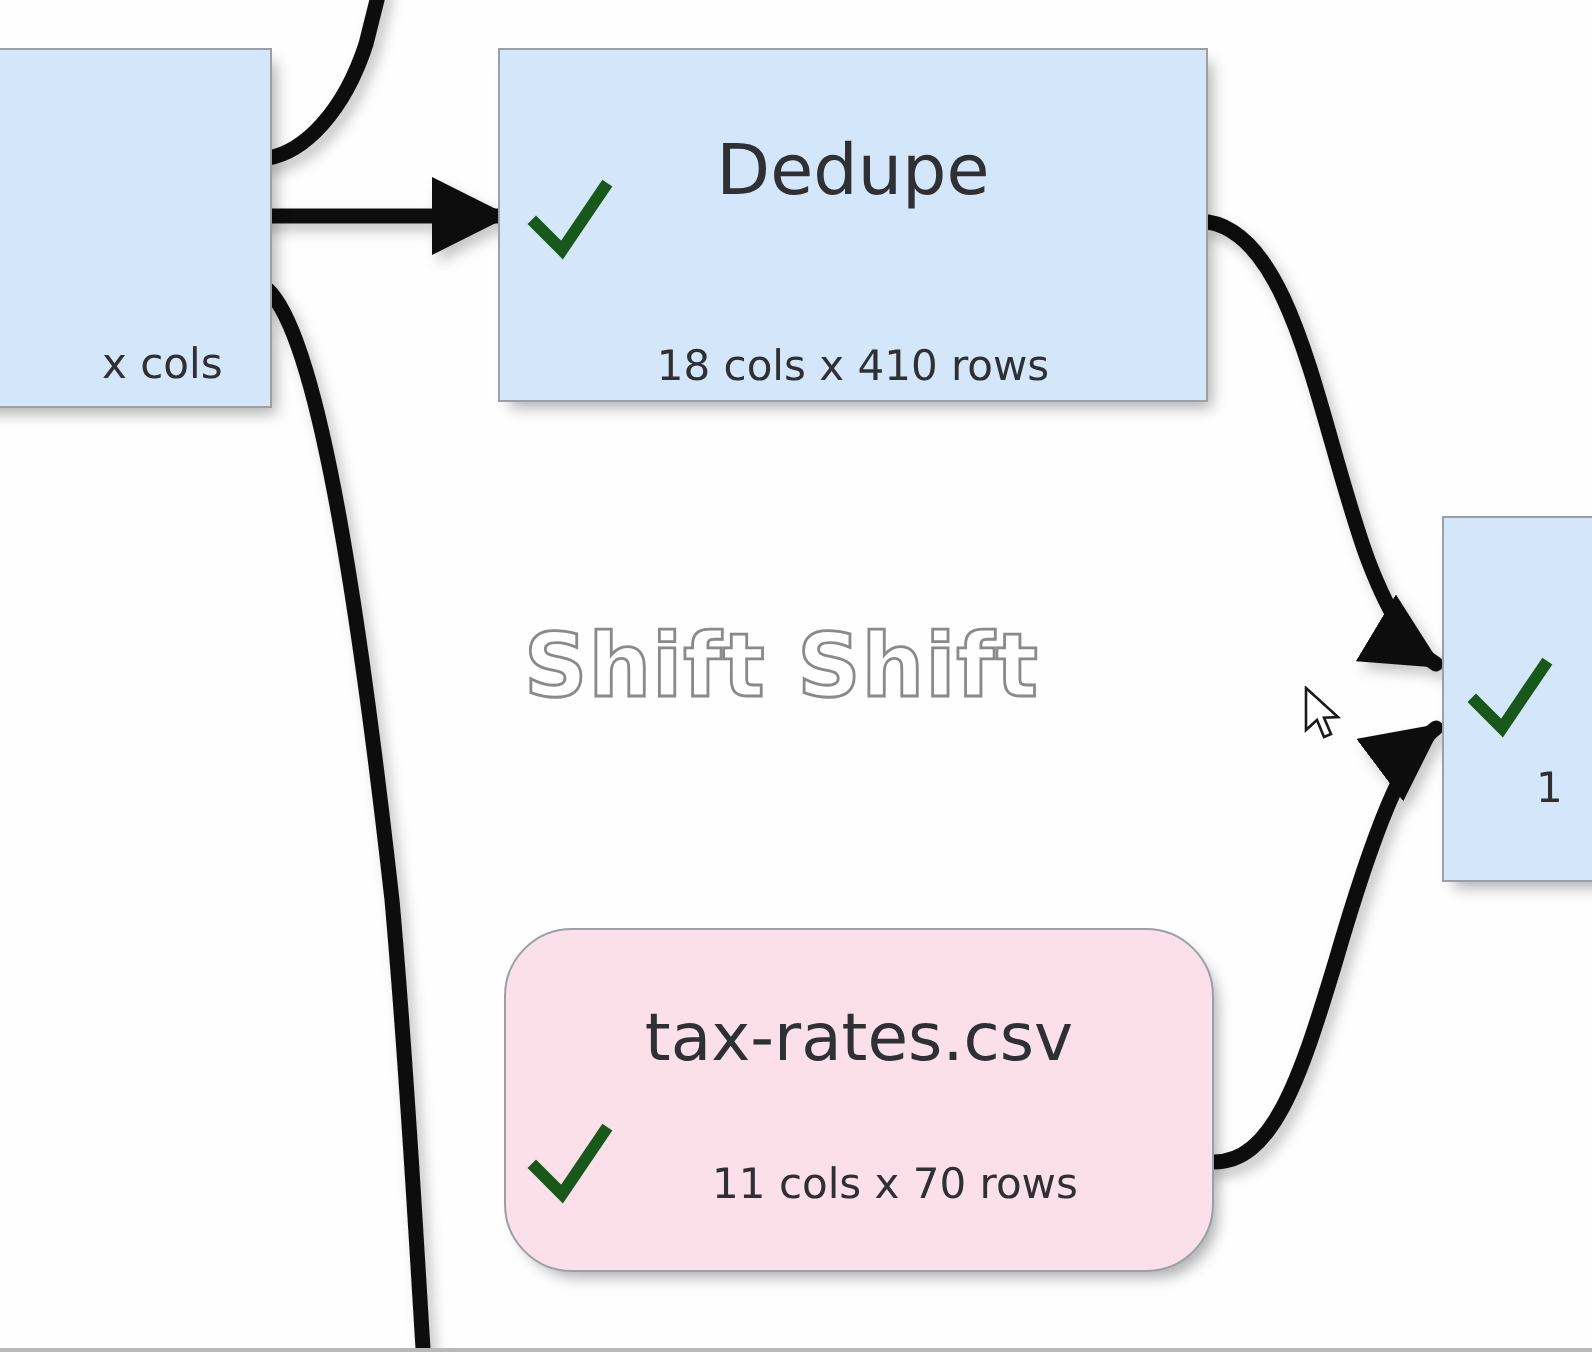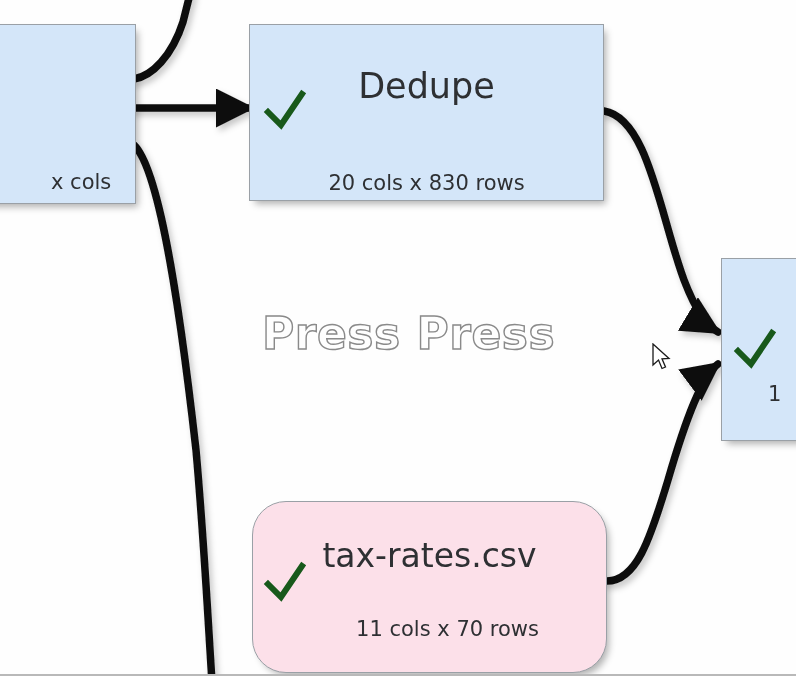--- a/index.html
+++ b/index.html
@@ -116,48 +116,48 @@
       <path d="M 606 581 C 636 582 650 540 668 480 C 686 418 702 376 718 364" marker-end="url(#arrow)"></path>
     </g>
   </svg>
 
   <div class="node blue" style="left:-136px; top:24px; width:272px; height:180px;">
     <div class="node-sub clip-left" style="top:144px; left:186px; right:auto;">x cols</div>
   </div>
 
   <div class="node blue" style="left:249px; top:24px; width:355px; height:177px;">
     <div class="node-title" style="top:41px;">Dedupe</div>
-    <div class="node-sub" style="top:145px;">20 cols x 830 rows</div>
+    <div class="node-sub" style="top:145px;">18 cols x 410 rows</div>
   </div>
   <div class="check" style="left:262px; top:88px;">
     <svg viewBox="0 0 46 46" width="46" height="46">
       <path d="M 6 24 L 19 37 L 40 6" fill="none" stroke="#18591b" stroke-width="6" stroke-linecap="square"></path>
     </svg>
   </div>
 
-  <div class="node pink rounded" style="left:252px; top:501px; width:355px; height:172px;">
+  <div class="node pink rounded" style="left:252px; top:464px; width:355px; height:172px;">
     <div class="node-title" style="top:34px; font-size:33px;">tax-rates.csv</div>
     <div class="node-sub" style="top:114px;margin-left:36px;">11 cols x 70 rows</div>
   </div>
   <div class="check" style="left:262px; top:560px;">
     <svg viewBox="0 0 46 46" width="46" height="46">
       <path d="M 6 24 L 19 37 L 40 6" fill="none" stroke="#18591b" stroke-width="6" stroke-linecap="square"></path>
     </svg>
   </div>
 
   <div class="node blue" style="left:721px; top:258px; width:180px; height:183px;">
     <div class="node-sub" style="top:122px; left:46px; right:auto; text-align:left;">1</div>
   </div>
   <div class="check" style="left:732px; top:327px;">
     <svg viewBox="0 0 46 46" width="46" height="46">
       <path d="M 6 24 L 19 37 L 40 6" fill="none" stroke="#18591b" stroke-width="6" stroke-linecap="square"></path>
     </svg>
   </div>
 
-  <div id="press-shift">Press Press</div>
+  <div id="press-shift">Shift Shift</div>
 
   <div id="cursor">
     <svg viewBox="0 0 20 30" width="20" height="30">
       <path d="M 1 1 L 1 22 L 6.5 17 L 10 25.5 L 13.5 24 L 10 15.8 L 17 15.5 Z" fill="#ffffff" stroke="#1a1a1a" stroke-width="1.3" stroke-linejoin="miter"></path>
     </svg>
   </div>
 
 </div>
 
 </body></html>

